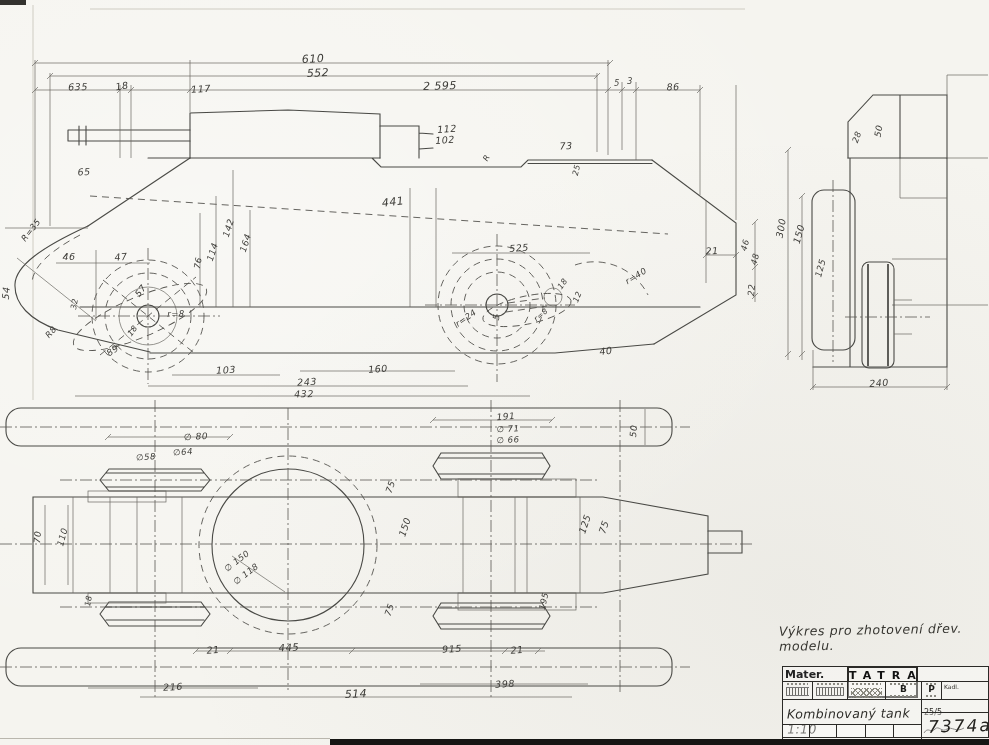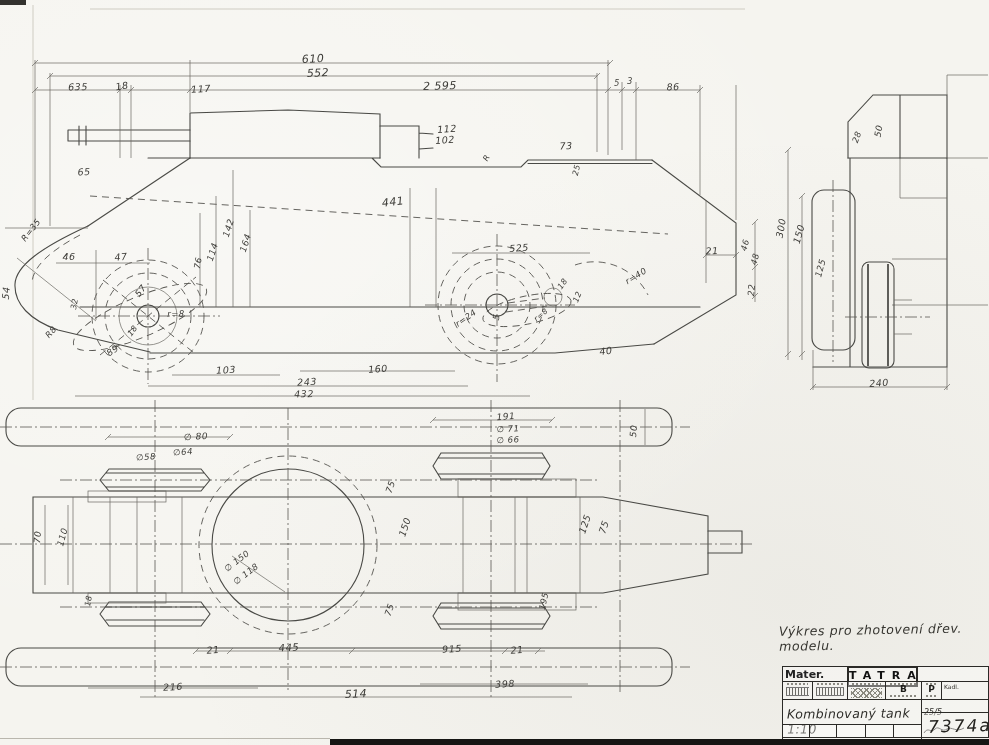--- a/index.html
+++ b/index.html
@@ -38,21 +38,21 @@
   }
   .hbar{height:7px; margin:5px 3px 0 3px; background:repeating-linear-gradient(90deg,#6c6b66 0 1px,transparent 1px 3px); border-top:1px solid #777; border-bottom:1px solid #777;}
   .xbar{height:10px; margin:3px 3px 0 3px;
     background:
       repeating-linear-gradient(45deg,#8a897f 0 1px,transparent 1px 4px),
       repeating-linear-gradient(-45deg,#8a897f 0 1px,transparent 1px 4px);}
   .tinysq{height:2px; margin:1px 4px 0 4px; background:repeating-linear-gradient(90deg,#8b8a82 0 2px,transparent 2px 4px);}
   .bigletter{display:block; text-align:center; font-size:9px; font-weight:bold; color:#1d1d1a; line-height:1;}
   .kadl{font-size:6px; color:#33322e; padding:1px 0 0 2px;}
   .handtitle{font-style:italic; font-size:12.5px; color:#2e2d29; padding:6px 0 0 4px; letter-spacing:.4px; transform:rotate(-.5deg);}
-  .dateline{font-style:italic; font-size:8px; color:#2e2d29; padding:1px 0 0 2px;}
+  .dateline{font-size:8px; color:#2e2d29; padding:1px 0 0 2px;}
   .dwgnum{font-style:italic; font-size:17px; color:#24231f; padding:3px 0 0 6px; letter-spacing:2px; transform:rotate(-1.5deg);}
   .bar-dark{position:absolute; background:#161614;}
 </style>
 </head>
 <body>
 
 <div id="sheet">
 
 <svg class="art" width="989" height="745" viewBox="0 0 989 745">
 
@@ -248,21 +248,21 @@
       <span class="dim" style="left: 173px; top: 687px; font-size: 9.5px; transform: translate(-50%, -50%) rotate(-3deg);">216</span>
       <span class="dim" style="left: 356px; top: 694px; font-size: 11px; transform: translate(-50%, -50%) rotate(-2deg);">514</span>
       <span class="dim" style="left: 505px; top: 684px; font-size: 9.5px; transform: translate(-50%, -50%) rotate(-3deg);">398</span>
     </div>
 
 <div class="note">Výkres pro zhotovení dřev. modelu.</div>
 
 <div id="tblock">
 
   <div class="cell materlbl" style="left:0;top:0;width:66px;height:16px;">Mater.</div>
-  <div class="cell tatra" style="left:65px;top:0;width:71px;height:21px;border-width:2px;">TATRA</div>
+  <div class="cell tatra" style="left:65px;top:0;width:71px;height:32px;border-width:2px;">TATRA</div>
   <div class="cell" style="left:135px;top:0;width:72px;height:16px;"></div>
 
   <div class="cell" style="left:0;top:15px;width:31px;height:19px;">
     <div class="tinysq"></div>
     <div class="hbar" style="margin-top:2px;"></div>
   </div>
   <div class="cell" style="left:30px;top:15px;width:36px;height:19px;">
     <div class="tinysq"></div>
     <div class="hbar" style="margin-top:2px;"></div>
   </div>

